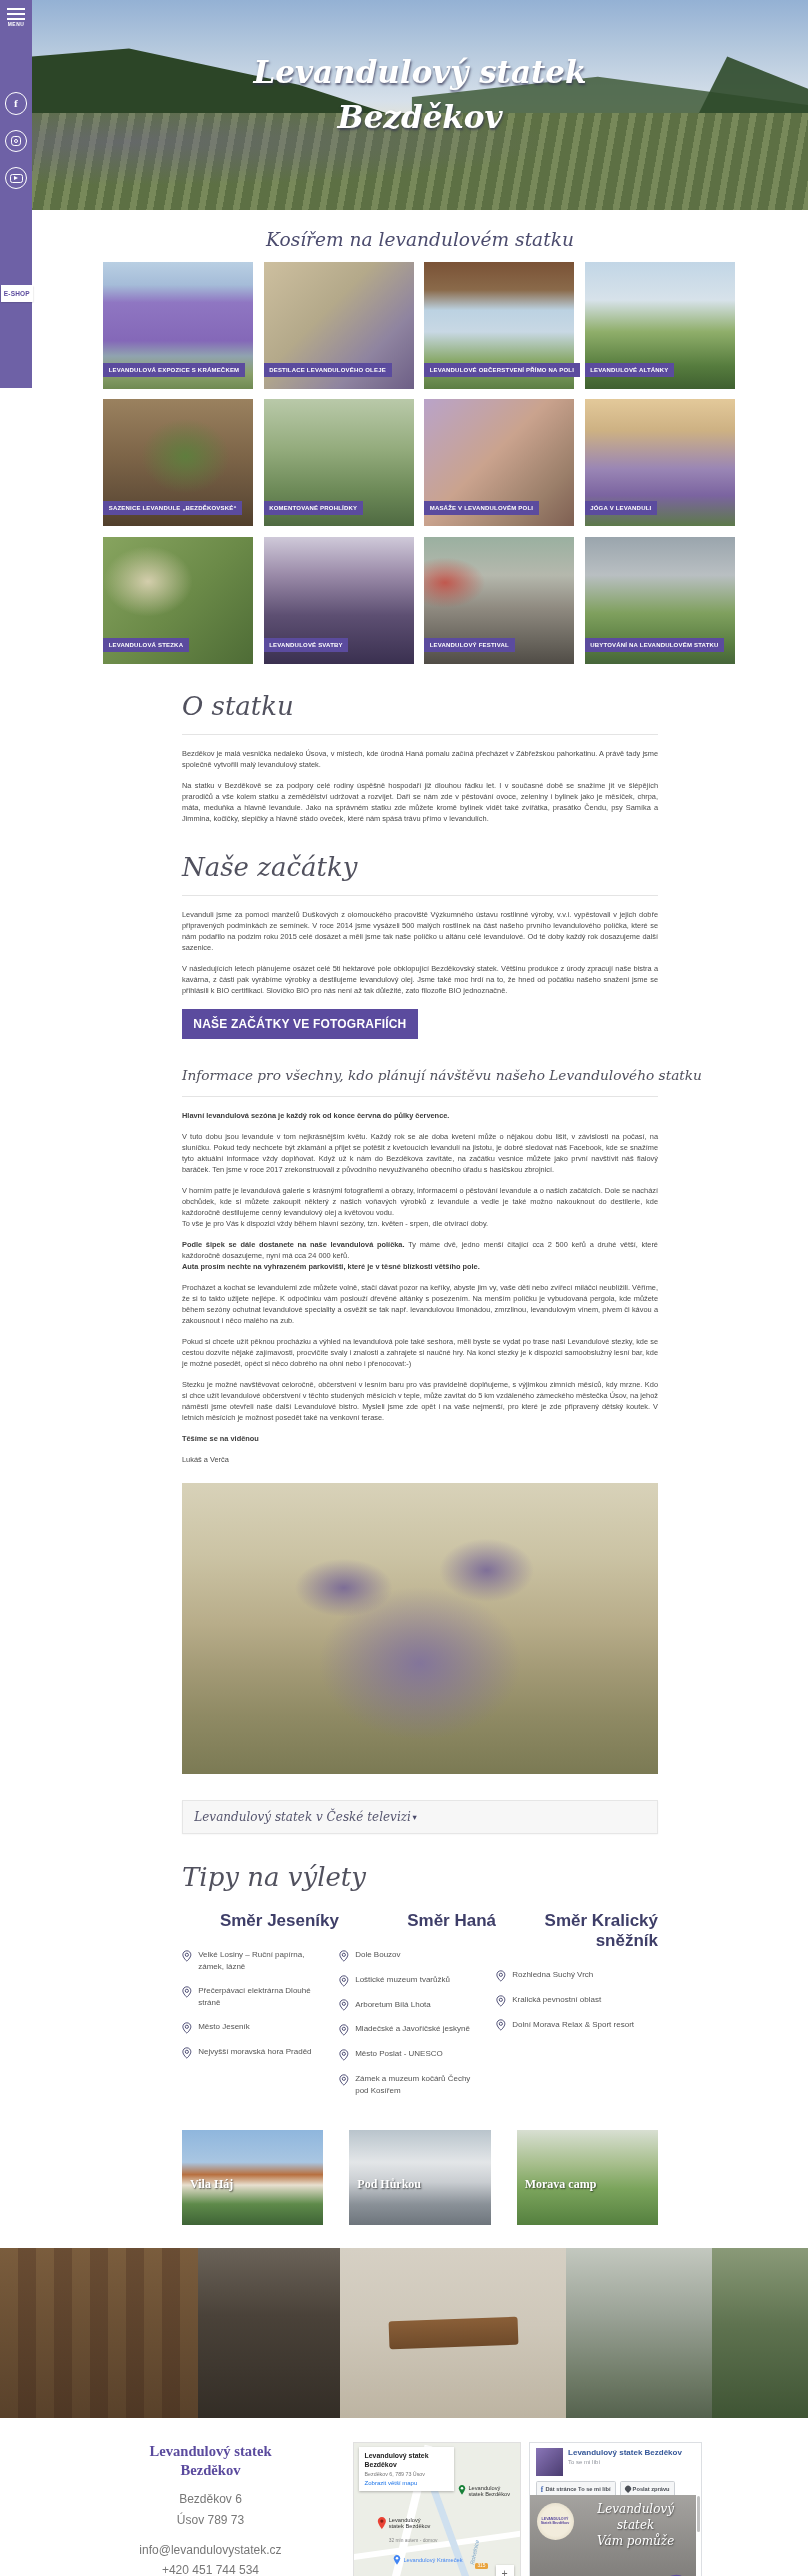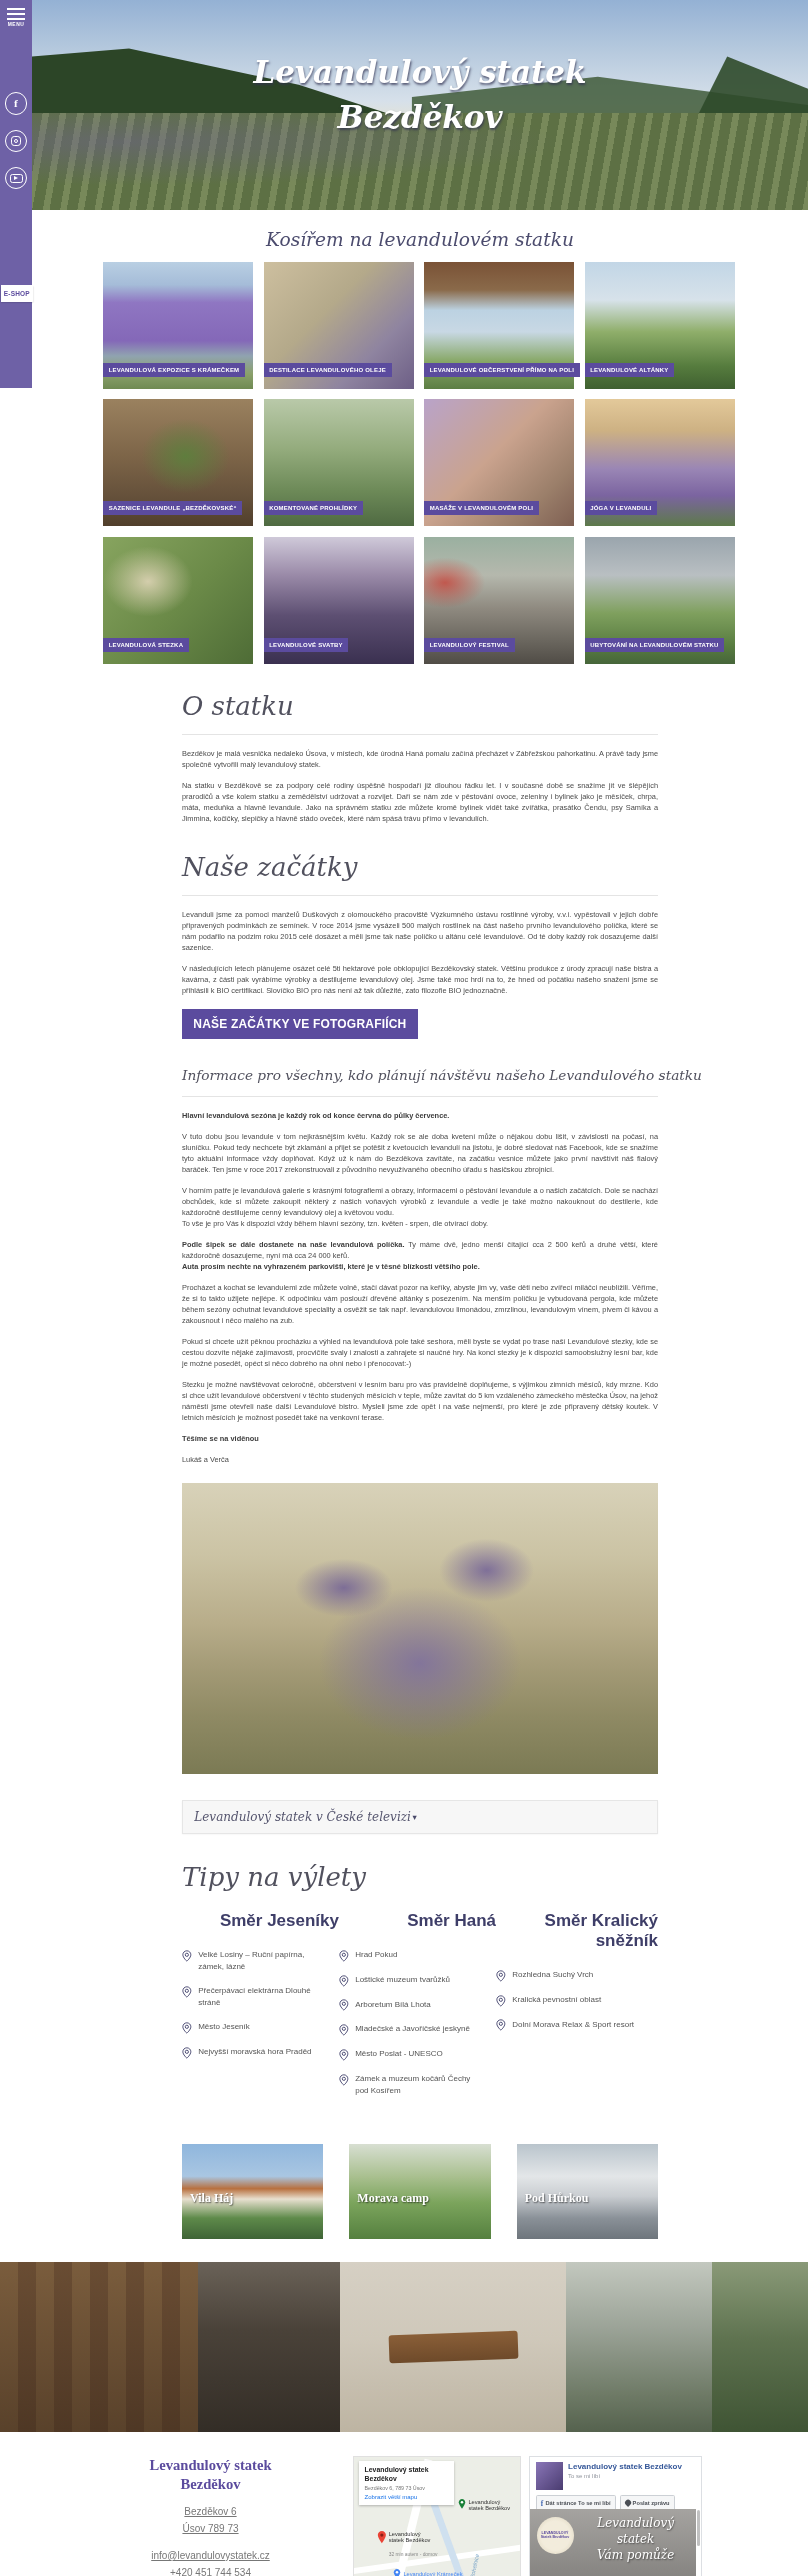--- a/index.html
+++ b/index.html
@@ -80,42 +80,42 @@
 
   
   .trip-cols { display:flex; margin-top:19.4px; }
   .trip-col { width:157px; }
   .trip-col:last-child { width:162px; }
   .trip-title { font-size:17px; color:#3e3e68; margin:0 0 18px; font-weight:bold;text-align:right; }
   .trip-item { display:flex; gap:6.5px; font-size:8px; color:#555; line-height:1.5; margin-bottom:12px; padding-right:13px; align-items:flex-start; cursor:pointer; }
   .trip-item svg { flex:0 0 auto; margin-top:0.8px; }
 
   
-  .stay-cards { display:flex; gap:26px; margin-top:35px; }
+  .stay-cards { display:flex; gap:26px; margin-top:21px; }
   .stay-card { width:150px; height:95px; position:relative; cursor:pointer; }
   .stay-label { position:absolute; left:8px; top:47px; color:#fff; font-family:"Liberation Serif", serif; font-weight:bold; font-size:12px; text-shadow:0.8px 0.8px 1.6px rgba(0,0,0,.6); }
   .c1 { background:linear-gradient(180deg,#8fb6dd 0%,#a9c6e2 34%,#b8703f 47%,#e8e0d0 58%,#5e8a4a 78%,#3f6436); }
   .c2 { background:linear-gradient(180deg,#d8dfd2 0%,#a8bf8e 35%,#7ba45c 62%,#55803f); }
   .c3 { background:linear-gradient(180deg,#b9c4cc 0%,#e3e6e8 34%,#c9cdd1 55%,#8a9198 78%,#6e757c); }
 
   
   .strip { margin:22.6px 0 0 -32px; width:809px; height:170px; display:flex; }
   .strip > div { height:100%; position:relative; }
   .s1 { width:198px; background:linear-gradient(180deg, rgba(60,40,25,.2), rgba(40,25,15,.5)),repeating-linear-gradient(90deg,#8a6a46 0 18px,#75563a 18px 36px); }
   .s2 { width:142px; background:linear-gradient(180deg,#6a6258 0%,#4a4239 40%,#332d26 100%); }
   .s3 { width:226px; background:linear-gradient(180deg,#d6d0c4 0%,#cfc8ba 45%,#bdb4a2 100%); }
   .sign { position:absolute; left:49px; top:71px; width:129px; height:27.5px; background:linear-gradient(180deg,#8a5f38,#6e4a2a); border-radius:3.2px; transform:rotate(-2deg); }
   .s4 { width:146px; background:linear-gradient(180deg,#c3c8bf,#9aa296 40%,#6e7a66 78%,#55624e); }
   .s5 { width:97px; background:linear-gradient(180deg,#8a9a78,#5f7350 45%,#3f5434); }
 
   
   .footer-main { margin-left:-32px; width:809px; background:#fff; display:flex; padding:24px 0 22.6px 0; }
   .f-contact { width:259px; margin-left:81px; text-align:center; }
   .f-name { font-family:"Liberation Serif", serif; font-weight:bold; font-size:14.6px; color:#5b4b9e; line-height:1.3; }
-  .f-line { font-size:10px; color:#777; line-height:1.7;text-decoration:underline; }
+  .f-line { font-size:12px; color:#777; line-height:1.7; }
   .f-gap { height:9.7px; }
   .f-bold { font-size:8px; color:#3d3d3d; font-weight:bold; line-height:1.8; }
   .f-link { text-decoration:underline; cursor:pointer; color:#555; }
 
   .f-map { width:168px; height:180px; margin-left:13px; position:relative; background:#eceee7; border:0.8px solid #e0e0e0; overflow:hidden; font-family:"Liberation Sans", sans-serif; }
   .map-card { position:absolute; left:4.9px; top:4.9px; width:95px; background:#fff; padding:4.9px 5.7px; box-shadow:0 0.8px 2.4px rgba(0,0,0,.25); }
   .map-card .mc-title { font-size:6.9px; font-weight:bold; color:#222; line-height:1.25; }
   .map-card .mc-addr { font-size:5.3px; color:#777; margin-top:1.6px; line-height:1.3; }
   .map-card .mc-link { font-size:6px; color:#1a73e8; margin-top:2.4px; cursor:pointer; }
   .map-road { position:absolute; background:#fff; }
@@ -305,21 +305,21 @@
               </div>
           </div>
 
           <div class="trip-col">
             <h3 class="trip-title">Směr Haná</h3>
             <div class="trip-item">
               <svg width="9.7" height="12" viewBox="0 0 12 15">
                   <path d="M6 1C3.2 1 1 3.2 1 6c0 3.5 5 8 5 8s5-4.5 5-8C11 3.2 8.8 1 6 1z" fill="none" stroke="#4a4a72" stroke-width="1.2"></path>
                   <circle cx="6" cy="6" r="2" fill="none" stroke="#4a4a72" stroke-width="1.2"></circle>
                 </svg>
-              <span>Hrad Pokud</span>
+              <span>Dole Bouzov</span>
               </div>
             <div class="trip-item">
               <svg width="9.7" height="12" viewBox="0 0 12 15">
                   <path d="M6 1C3.2 1 1 3.2 1 6c0 3.5 5 8 5 8s5-4.5 5-8C11 3.2 8.8 1 6 1z" fill="none" stroke="#4a4a72" stroke-width="1.2"></path>
                   <circle cx="6" cy="6" r="2" fill="none" stroke="#4a4a72" stroke-width="1.2"></circle>
                 </svg>
               <span>Loštické muzeum tvarůžků</span>
               </div>
             <div class="trip-item">
               <svg width="9.7" height="12" viewBox="0 0 12 15">
@@ -376,25 +376,25 @@
               </div>
           </div>
 
         </div>
       </section>
 
       <div class="stay-cards">
         <div class="stay-card c1">
             <span class="stay-label">Vila Háj</span>
           </div>
+        <div class="stay-card c3">
+            <span class="stay-label">Pod Hůrkou</span>
+          </div>
         <div class="stay-card c2">
             <span class="stay-label">Morava camp</span>
-          </div>
-        <div class="stay-card c3">
-            <span class="stay-label">Pod Hůrkou</span>
           </div>
       </div>
 
     </div>
 
     <div class="strip">
       <div class="s1"></div>
       <div class="s2"></div>
       <div class="s3">
           <div class="sign"></div>

